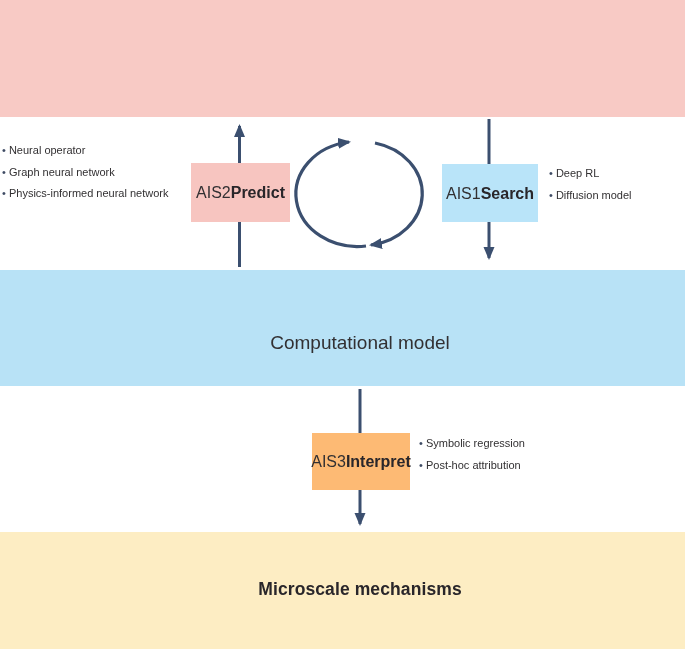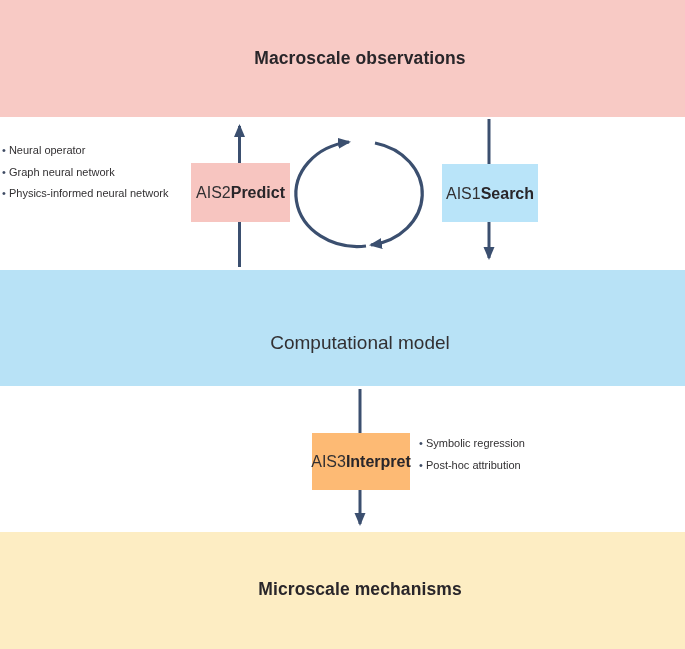--- a/index.html
+++ b/index.html
@@ -46,21 +46,20 @@
 </style>
 </head>
 <body>
 
 <div class="canvas">
 
   <div class="band band-macro"></div>
   <div class="band band-hypo"></div>
   <div class="band band-micro"></div>
 
-  <div class="band-title t-macro">Macroscale observations</div>
   <div class="band-sub s-hypo">Computational model</div>
   <div class="band-title t-micro">Microscale mechanisms</div>
 
   <svg class="arrows" width="685" height="649" viewBox="0 0 685 649">
     <defs>
       <marker id="ah" markerUnits="userSpaceOnUse" markerWidth="14" markerHeight="12" refX="11" refY="5.5" orient="auto">
         <path d="M0,0 L13,5.5 L0,11 Z" fill="#3b4f6f"></path>
       </marker>
     </defs>
     <line x1="239.5" y1="267" x2="239.5" y2="126" stroke="#3b4f6f" stroke-width="3" marker-end="url(#ah)"></line>
@@ -84,19 +83,23 @@
     <div class="aid">AIS3</div>
     <div class="action">Interpret</div>
   </div>
 
   <ul class="blist list-predict">
     <li>Neural operator</li>
     <li>Graph neural network</li>
     <li>Physics-informed neural network</li>
   </ul>
 
+  <ul class="blist list-search">
+    <li>Deep RL</li>
+    <li>Diffusion model</li>
+  </ul>
 
   <ul class="blist list-interpret">
     <li>Symbolic regression</li>
     <li>Post-hoc attribution</li>
   </ul>
 
 </div>
 
 </body></html>

